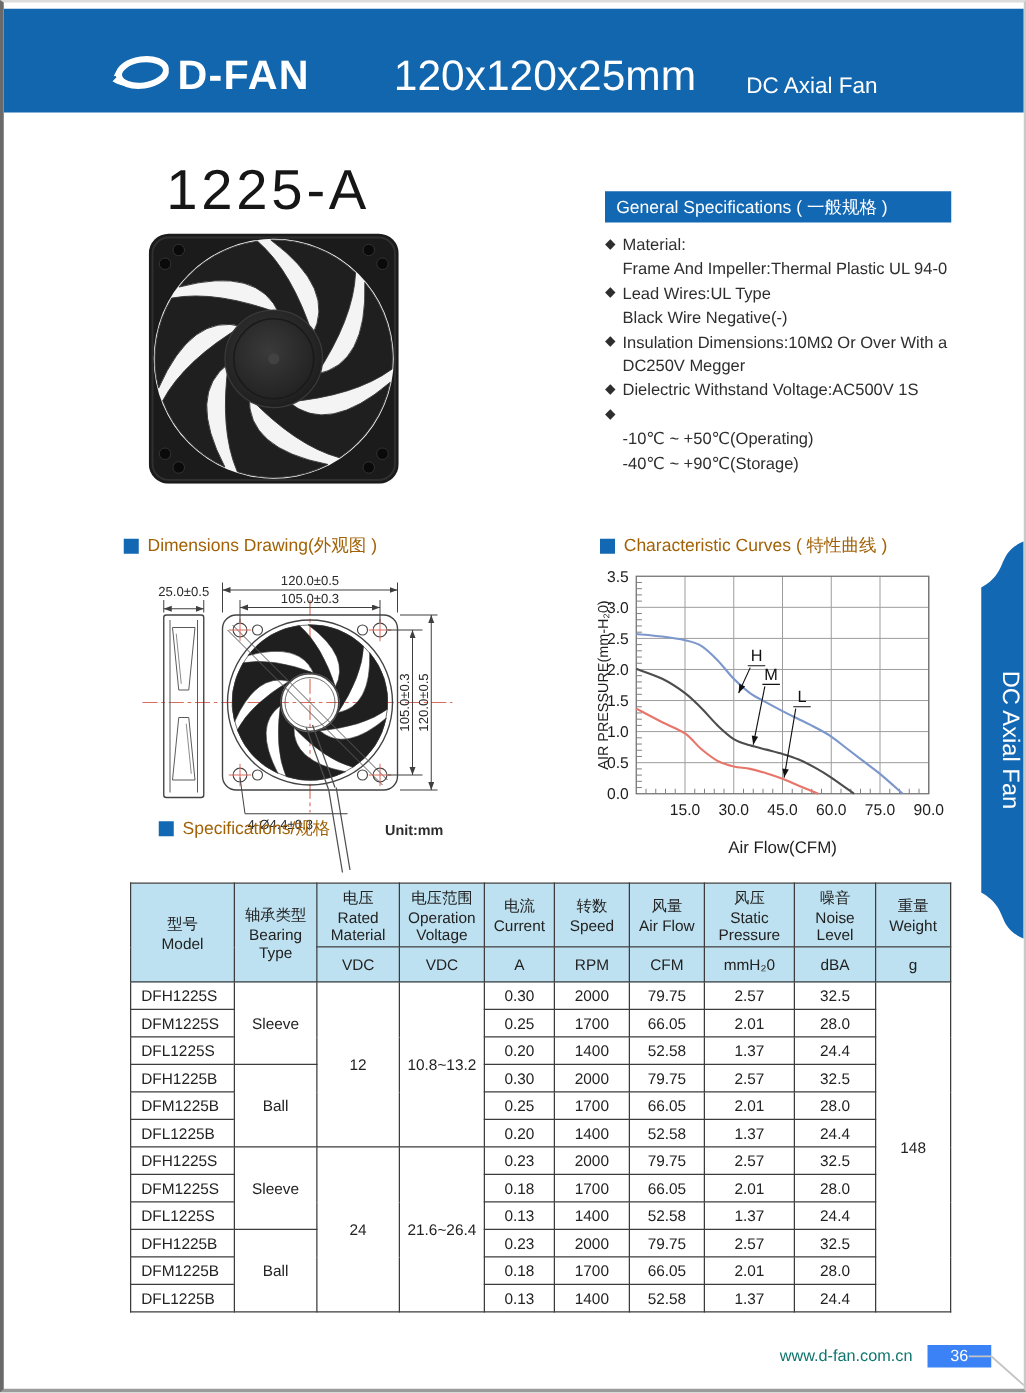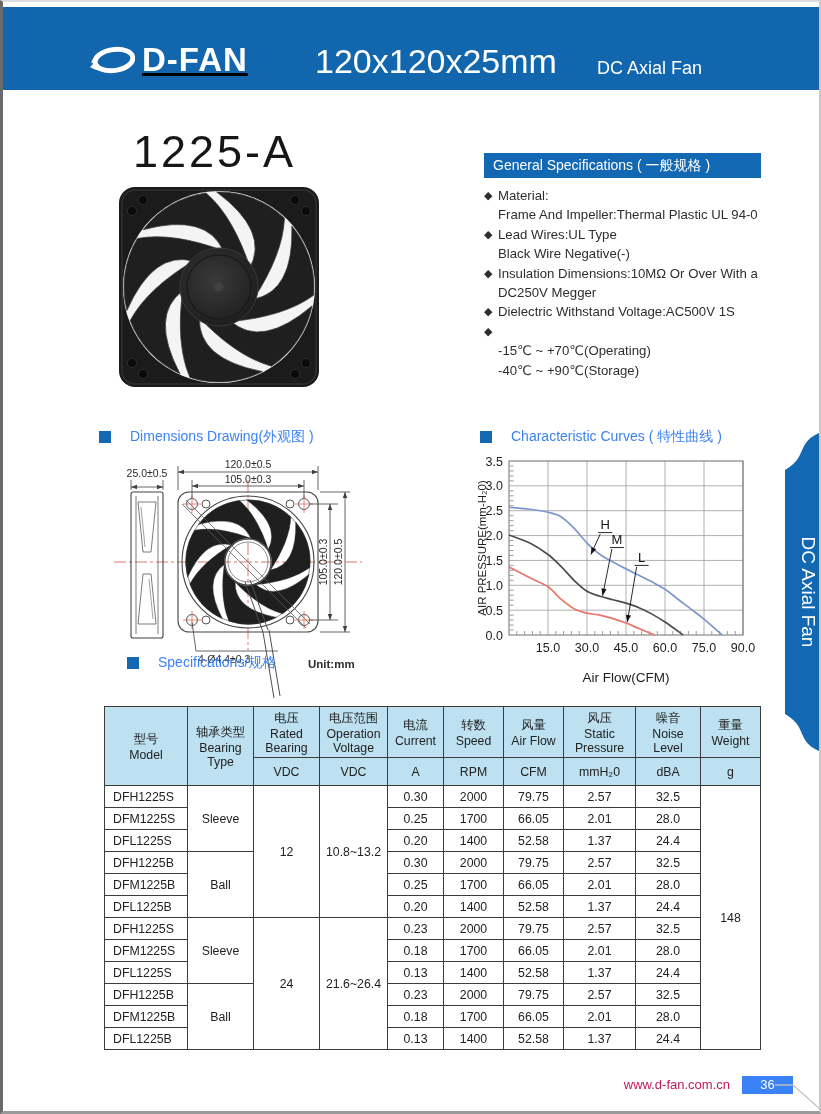--- a/index.html
+++ b/index.html
@@ -1,46 +1,46 @@
 <!DOCTYPE html>
 <html><head>
 <meta charset="utf-8">
 <style>
   html,body{margin:0;padding:0;background:#e8e8e8;font-family:"Liberation Sans","DejaVu Sans",sans-serif;}
   .page{position:relative;width:821px;height:1114px;margin:0 auto;background:#fff;box-sizing:border-box;
         border-top:2px solid #dcdcdc;border-left:3px solid #6a6a6a;border-right:2px solid #c9c9c9;border-bottom:3px solid #9a9a9a;overflow:hidden;}
   .abs{position:absolute;}
   
   .hdr{position:absolute;top:5px;left:0;right:0;height:83px;background:#1166ad;}
-  .brand{position:absolute;left:86px;top:34px;display:flex;align-items:center;text-decoration:underline;}
+  .brand{position:absolute;left:86px;top:34px;display:flex;align-items:flex-start;}
   .brand-text{color:#fff;font-size:33px;font-weight:bold;letter-spacing:1px;margin-left:7px;}
   .size-title{position:absolute;left:312px;top:37px;color:#fff;font-size:34px;line-height:1;font-weight:500;}
   .hdr-sub{position:absolute;left:594px;top:52px;color:#fff;font-size:18px;line-height:1;}
   
   .prod-title{position:absolute;left:130px;top:124px;width:205px;font-size:45px;font-weight:300;letter-spacing:3px;color:#161616;}
   
   .gs-bar{position:absolute;left:481px;top:151px;width:277px;height:25px;background:#1368b3;color:#fff;font-size:14px;line-height:25px;padding-left:9px;box-sizing:border-box;}
   .gs-list{position:absolute;left:481px;top:184px;width:300px;color:#2e2e2e;}
   .gs-line{display:flex;font-size:13.2px;line-height:19.4px;}
   .gs-b{width:14px;flex:none;font-size:11px;}
   
-  .sec-h{position:absolute;display:flex;align-items:center;font-size:14px;color:#3b82f6;font-weight:500;gap:12px;}
+  .sec-h{position:absolute;display:flex;align-items:center;font-size:14px;color:#a16207;font-weight:500;}
   .sq{width:12px;height:12px;background:#1368b3;margin-right:7px;flex:none;}
   
   .side-tab{position:absolute;right:0;top:431px;width:57px;height:318px;}
   
   .spec-table{position:absolute;left:101px;top:704px;width:656px;border-collapse:collapse;table-layout:fixed;font-size:12.3px;color:#222;}
   .spec-table th,.spec-table td{border:1px solid #3c3c3c;text-align:center;padding:0;}
   .spec-table thead th{background:#bde1f0;font-weight:normal;white-space:pre-line;font-size:12.3px;color:#222;}
   .spec-table tr.h1 th{height:50px;}
   .spec-table tr.h2 th{height:27px;}
   .spec-table tbody tr{height:22px;}
   .spec-table td.model{text-align:left;padding-left:8px;}
   
-  .foot-site{position:absolute;left:555px;top:1075px;width:172px;text-align:right;font-size:13px;color:#be185d;}
+  .foot-site{position:absolute;left:555px;top:1075px;width:172px;text-align:right;font-size:13px;color:#0f766e;}
   .foot-badge{position:absolute;left:739px;top:1074px;width:51px;height:18px;background:#3b82f6;color:#fff;font-size:13px;text-align:center;line-height:18px;}
   svg text{font-family:"Liberation Sans","DejaVu Sans",sans-serif;}
 </style>
 </head>
 <body>
 
 <div class="page">
 
   <div class="hdr">
     <div class="brand">
@@ -122,21 +122,21 @@
       </div>
     <div class="gs-line">
         <span class="gs-b">◆</span>
         <span>Dielectric Withstand Voltage:AC500V 1S</span>
       </div>
     <div class="gs-line">
         <span class="gs-b">◆</span>
       </div>
     <div class="gs-line">
         <span class="gs-b"></span>
-        <span>-15℃ ~ +70℃(Operating)</span>
+        <span>-10℃ ~ +50℃(Operating)</span>
       </div>
     <div class="gs-line">
         <span class="gs-b"></span>
         <span>-40℃ ~ +90℃(Storage)</span>
       </div>
   </div>
 
   <div class="sec-h" style="left:96px;top:426px;">
     <span class="sq"></span>
     <span>Dimensions Drawing(外观图 )</span>
@@ -368,21 +368,21 @@
     </colgroup>
     <thead>
       <tr class="h1">
         <th rowspan="2">型号
 Model</th>
         <th rowspan="2">轴承类型
 Bearing
 Type</th>
         <th>电压
 Rated
-Bearing</th>
+Material</th>
         <th>电压范围
 Operation
 Voltage</th>
         <th>电流
 Current</th>
         <th>转数
 Speed</th>
         <th>风量
 Air Flow</th>
         <th>风压

